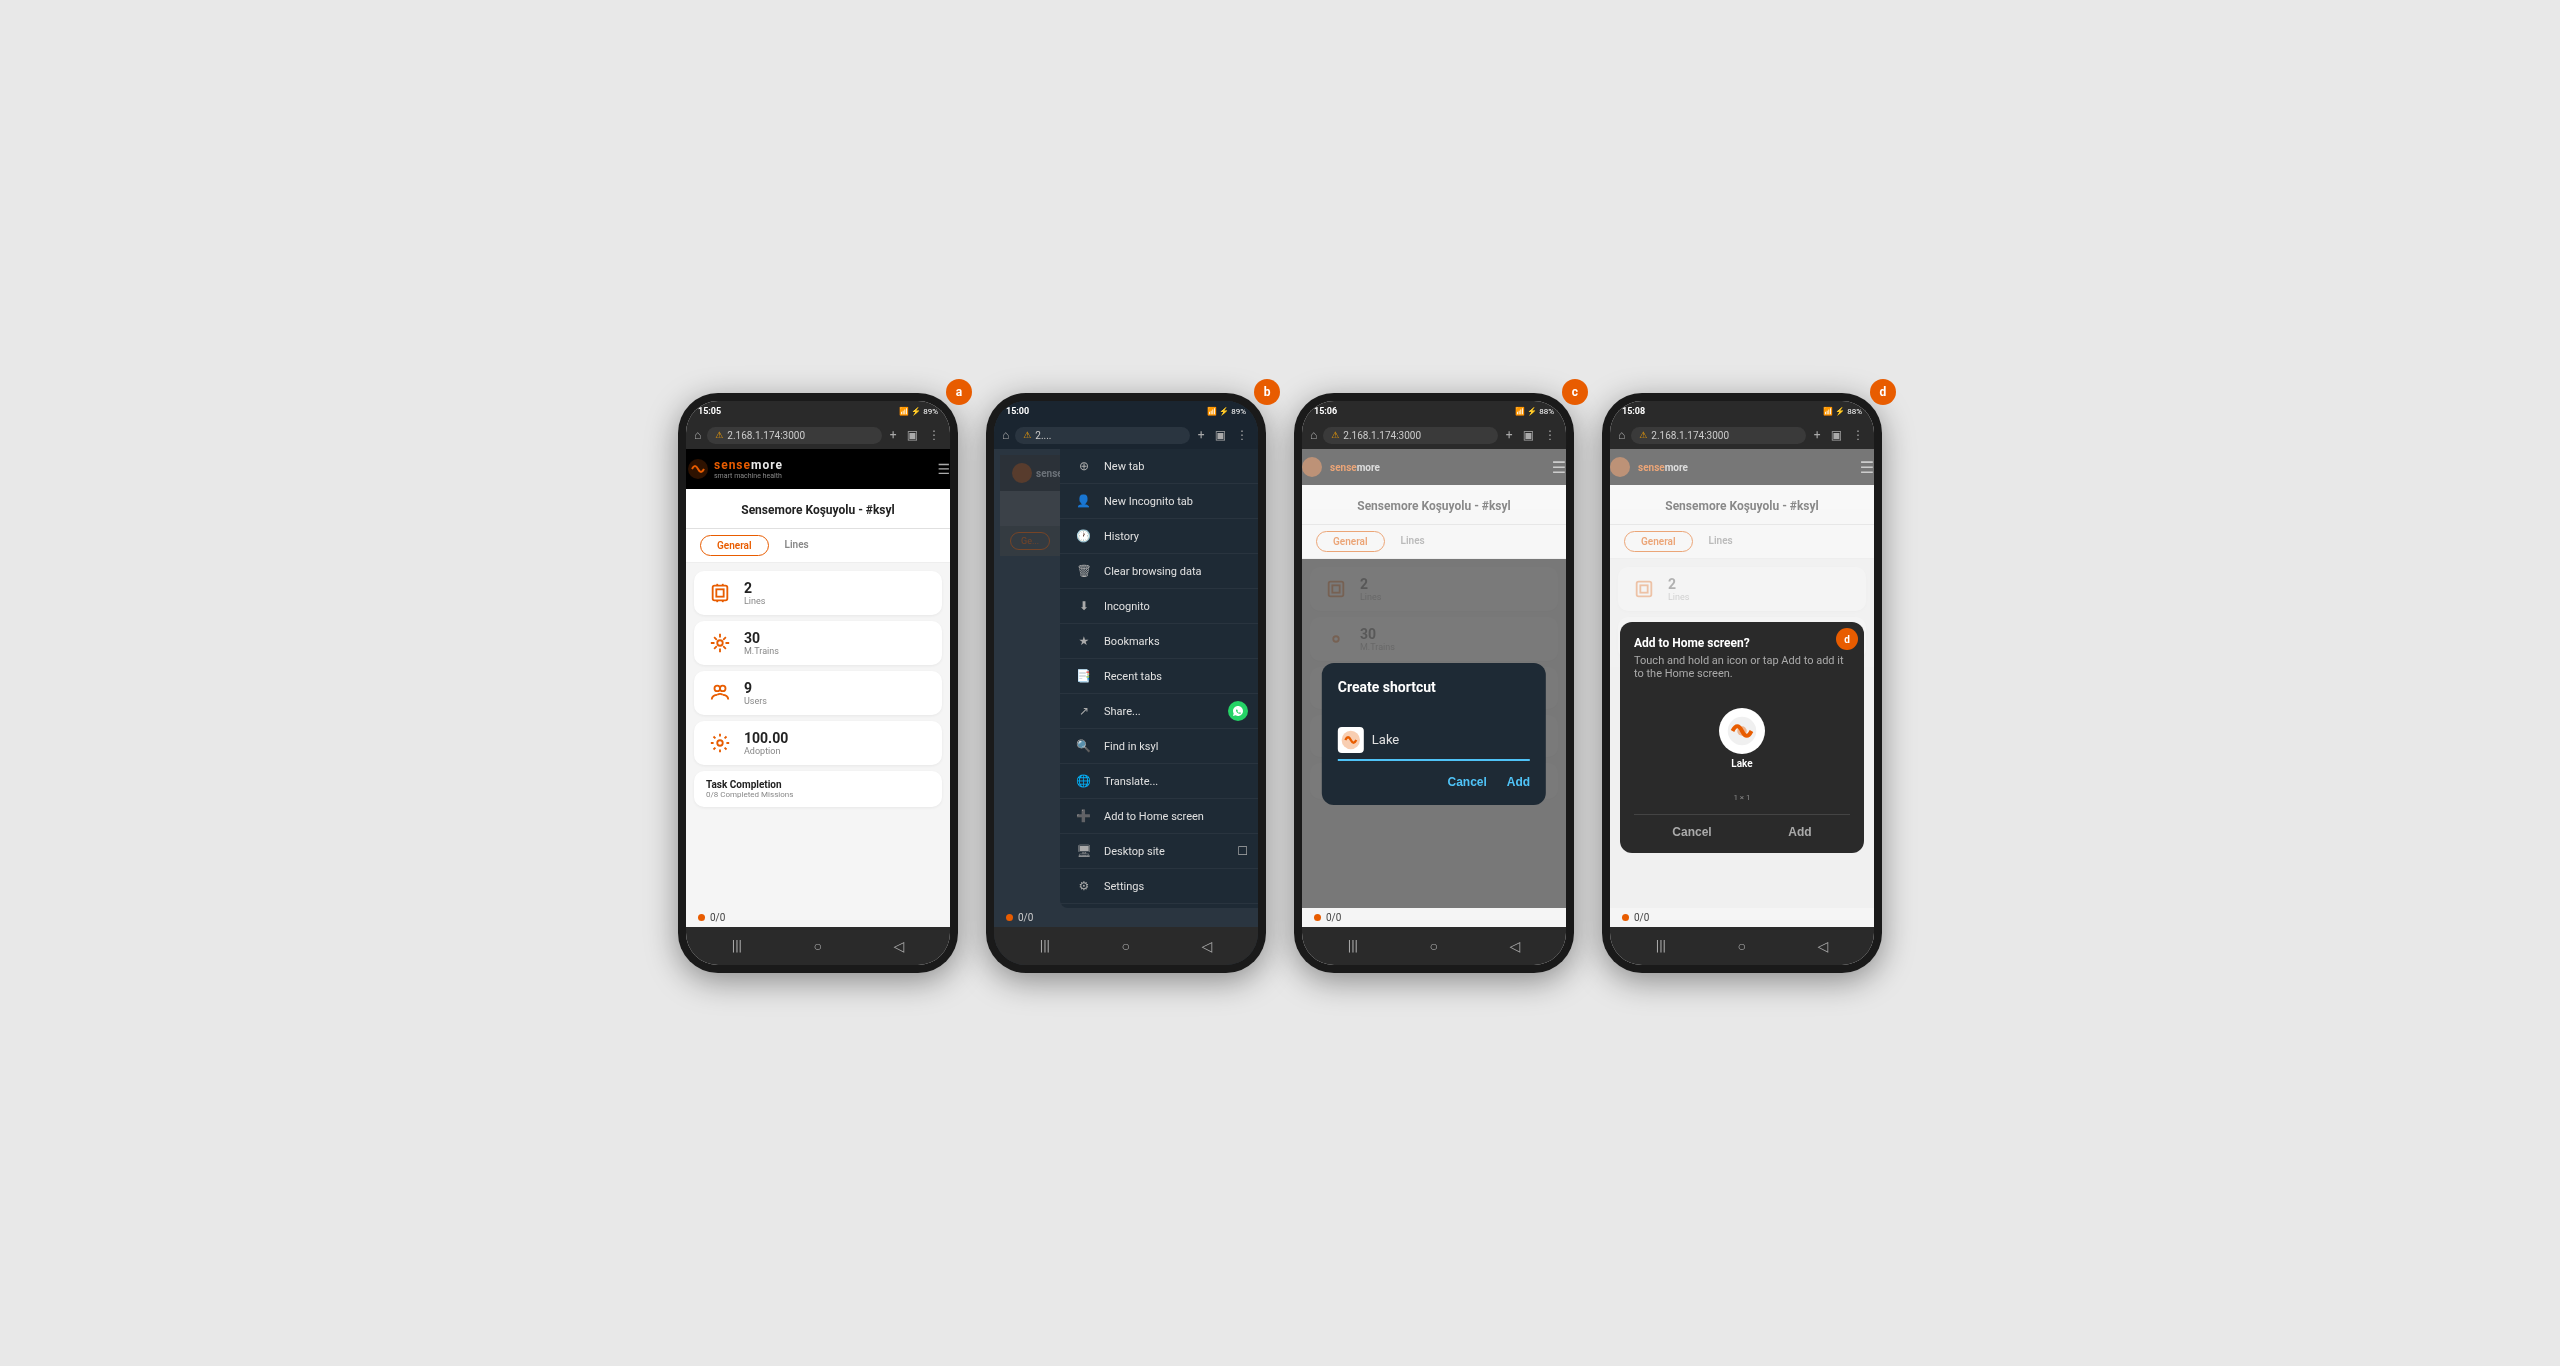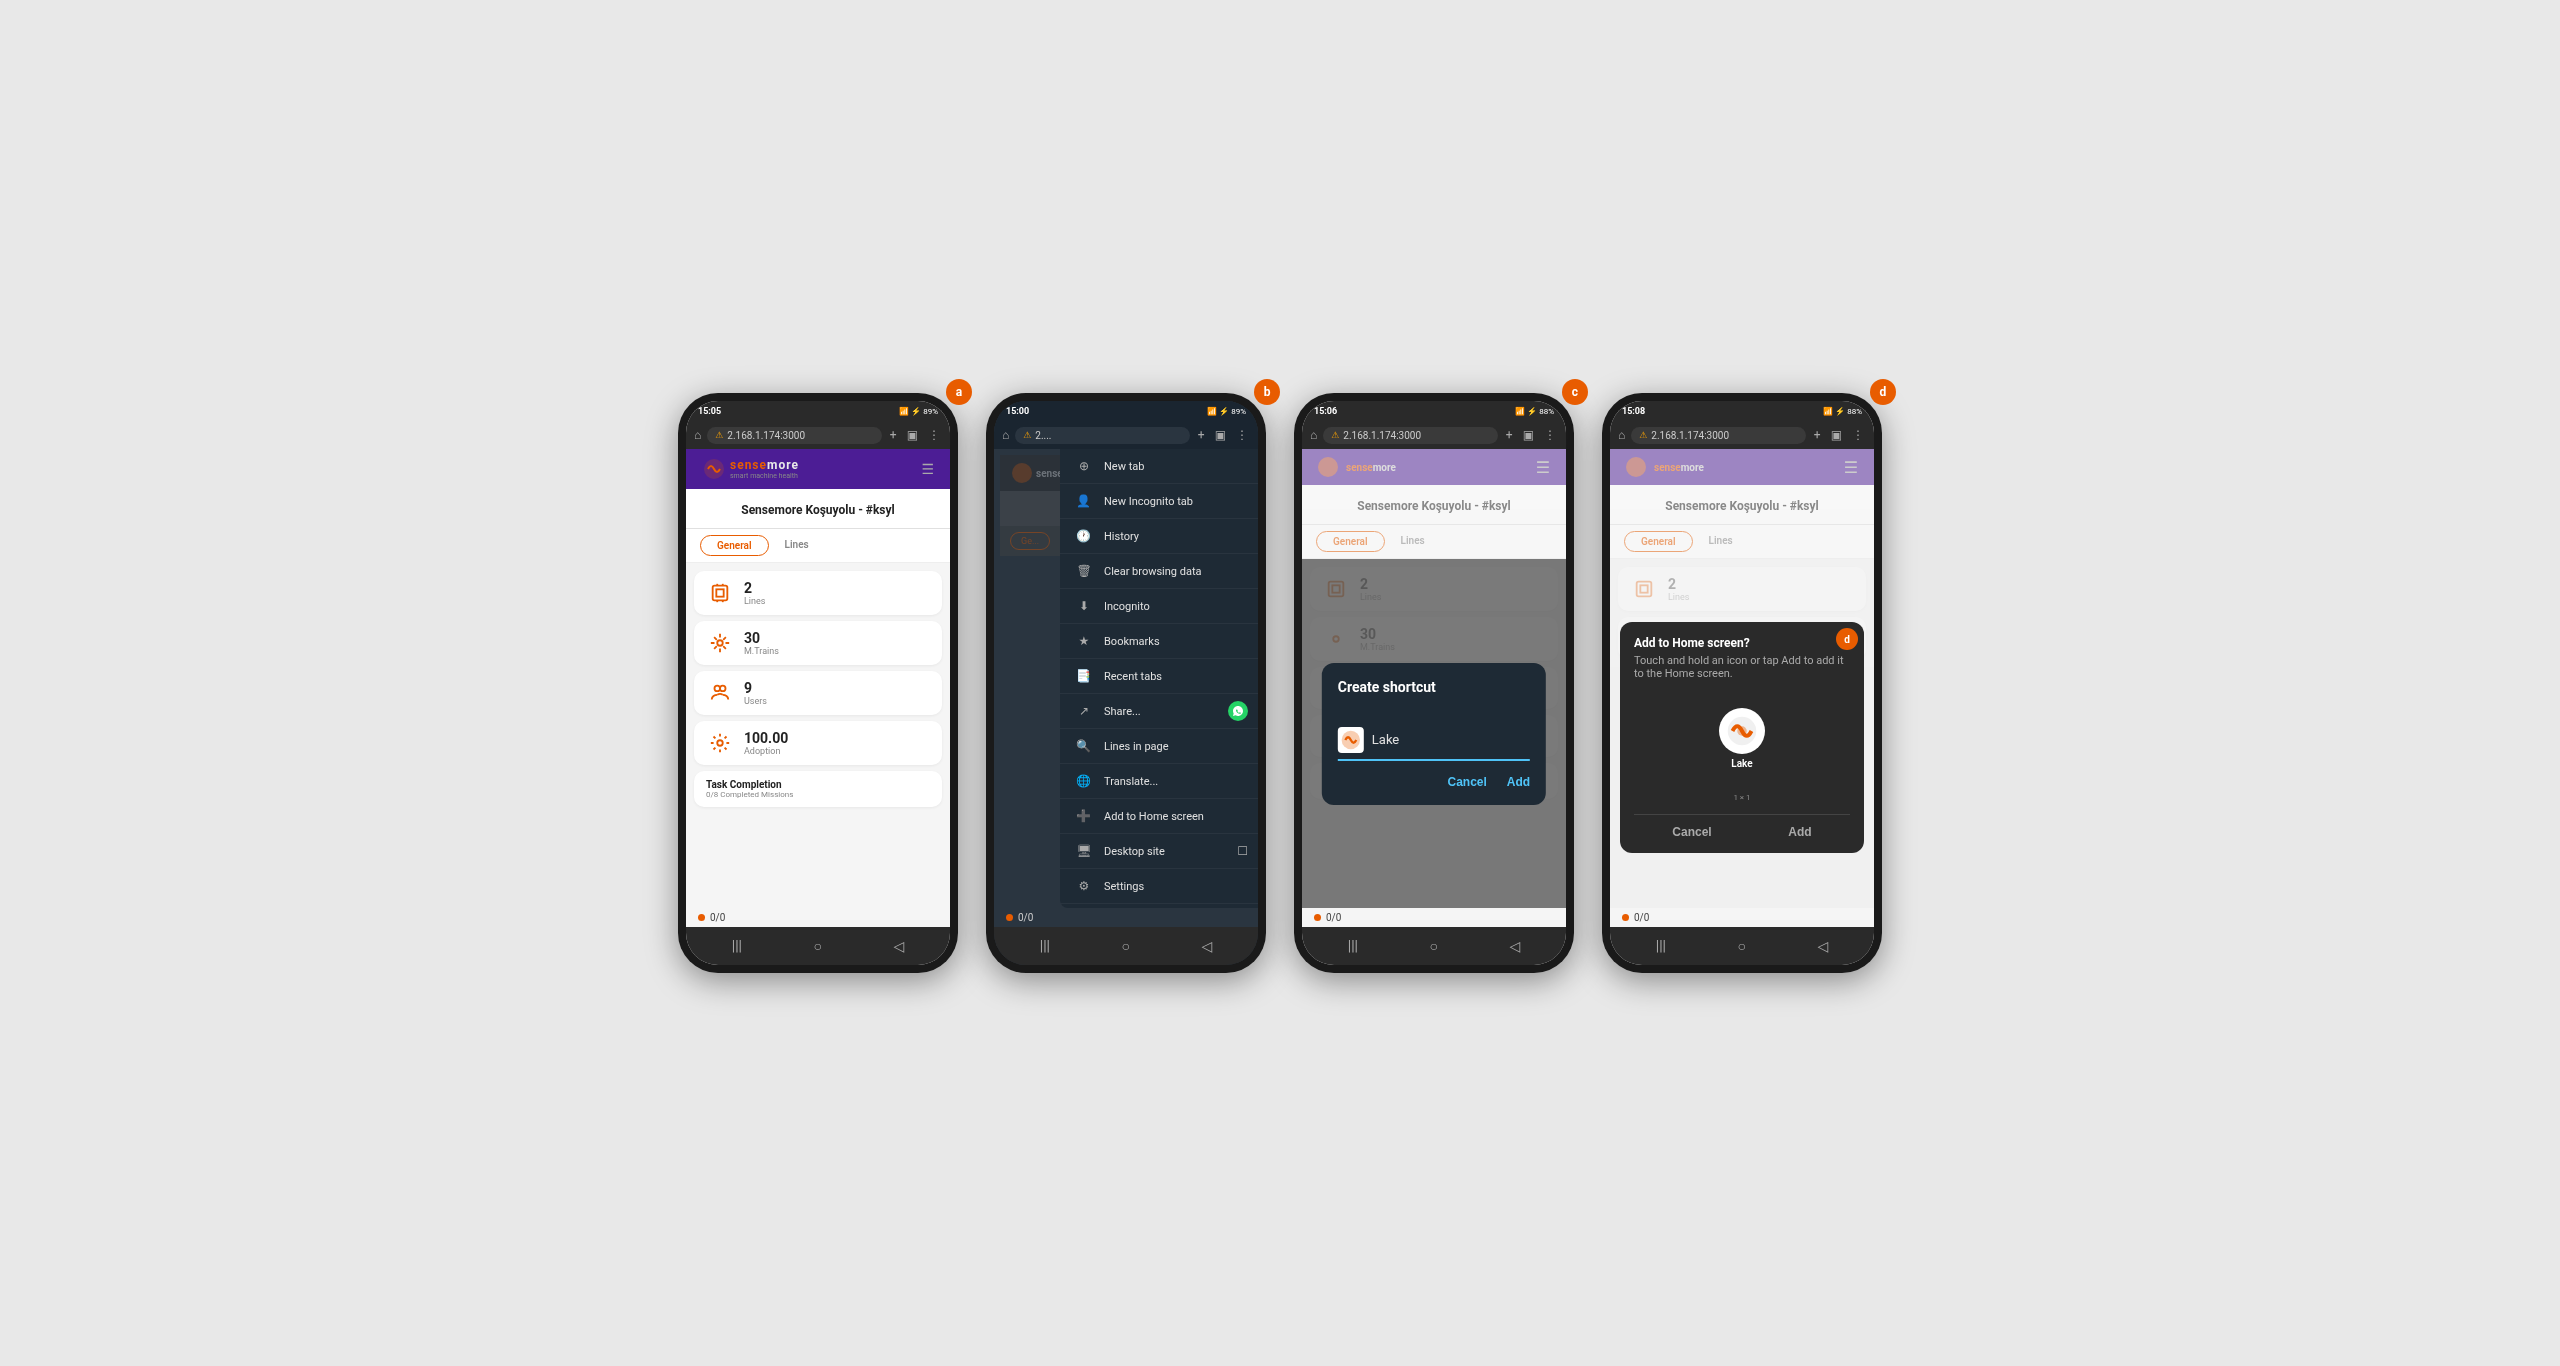--- a/index.html
+++ b/index.html
@@ -69,22 +69,22 @@
       padding: 3px 8px;
       display: flex;
       align-items: center;
       gap: 4px;
     }
     .address-bar .lock-icon { color: #ffa500; font-size: 9px; }
     .address-text { color: #ccc; font-size: 10px; flex: 1; }
     .browser-btn { color: #aaa; font-size: 12px; padding: 2px; }
     
     .app-header {
-      background: #4c1d95;
-      padding: 8px 16px;
+      background: #000000;
+      padding: 8px 0;
       display: flex;
       align-items: center;
       justify-content: space-between;
       flex-shrink: 0;
     }
     .app-logo { display: flex; align-items: center; gap: 4px; }
     .logo-icon { width: 24px; height: 24px; }
     .logo-text { display: flex; flex-direction: column; }
     .logo-main { color: #e8e8e8; font-size: 12px; font-weight: bold; letter-spacing: 1px; }
     .logo-main span { color: #e85c00; }
@@ -517,21 +517,21 @@
             <span class="menu-item-icon">↗</span>
             <span>Share...</span>
             <div class="menu-item-badge" style="right:10px;">
               <svg width="12" height="12" viewBox="0 0 24 24" fill="#fff">
                   <path d="M12 2C6.5 2 2 6.5 2 12c0 1.8.5 3.5 1.3 5L2 22l5.2-1.3C8.8 21.5 10.4 22 12 22c5.5 0 10-4.5 10-10S17.5 2 12 2zm5.5 14.5c-.2.6-1.2 1.2-1.7 1.2-.4 0-.9.1-2.8-.6-2.3-.9-3.8-3.2-4-3.4-.1-.2-1-1.3-1-2.5s.6-1.8 1-2c.2-.2.4-.3.6-.3h.5c.2 0 .3.1.5.5.2.4.7 1.7.8 1.8.1.2.1.4 0 .6-.1.1-.2.3-.3.4-.1.1-.3.3-.2.5.1.2.6 1 1.3 1.6.9.8 1.6 1.1 1.9 1.2.2.1.4.1.5-.1.1-.2.5-.6.7-.8.2-.2.3-.2.5-.1l1.6.8c.2.1.4.2.4.3.1.2.1.8-.1 1.3z"></path>
                 </svg>
             </div>
           </div>
           <div class="menu-item">
             <span class="menu-item-icon">🔍</span>
-            <span>Lines in page</span>
+            <span>Find in ksyl</span>
           </div>
           <div class="menu-item">
             <span class="menu-item-icon">🌐</span>
             <span>Translate...</span>
           </div>
           <div class="menu-item">
             <span class="menu-item-icon">➕</span>
             <span>Add to Home screen</span>
           </div>
           <div class="menu-item">

